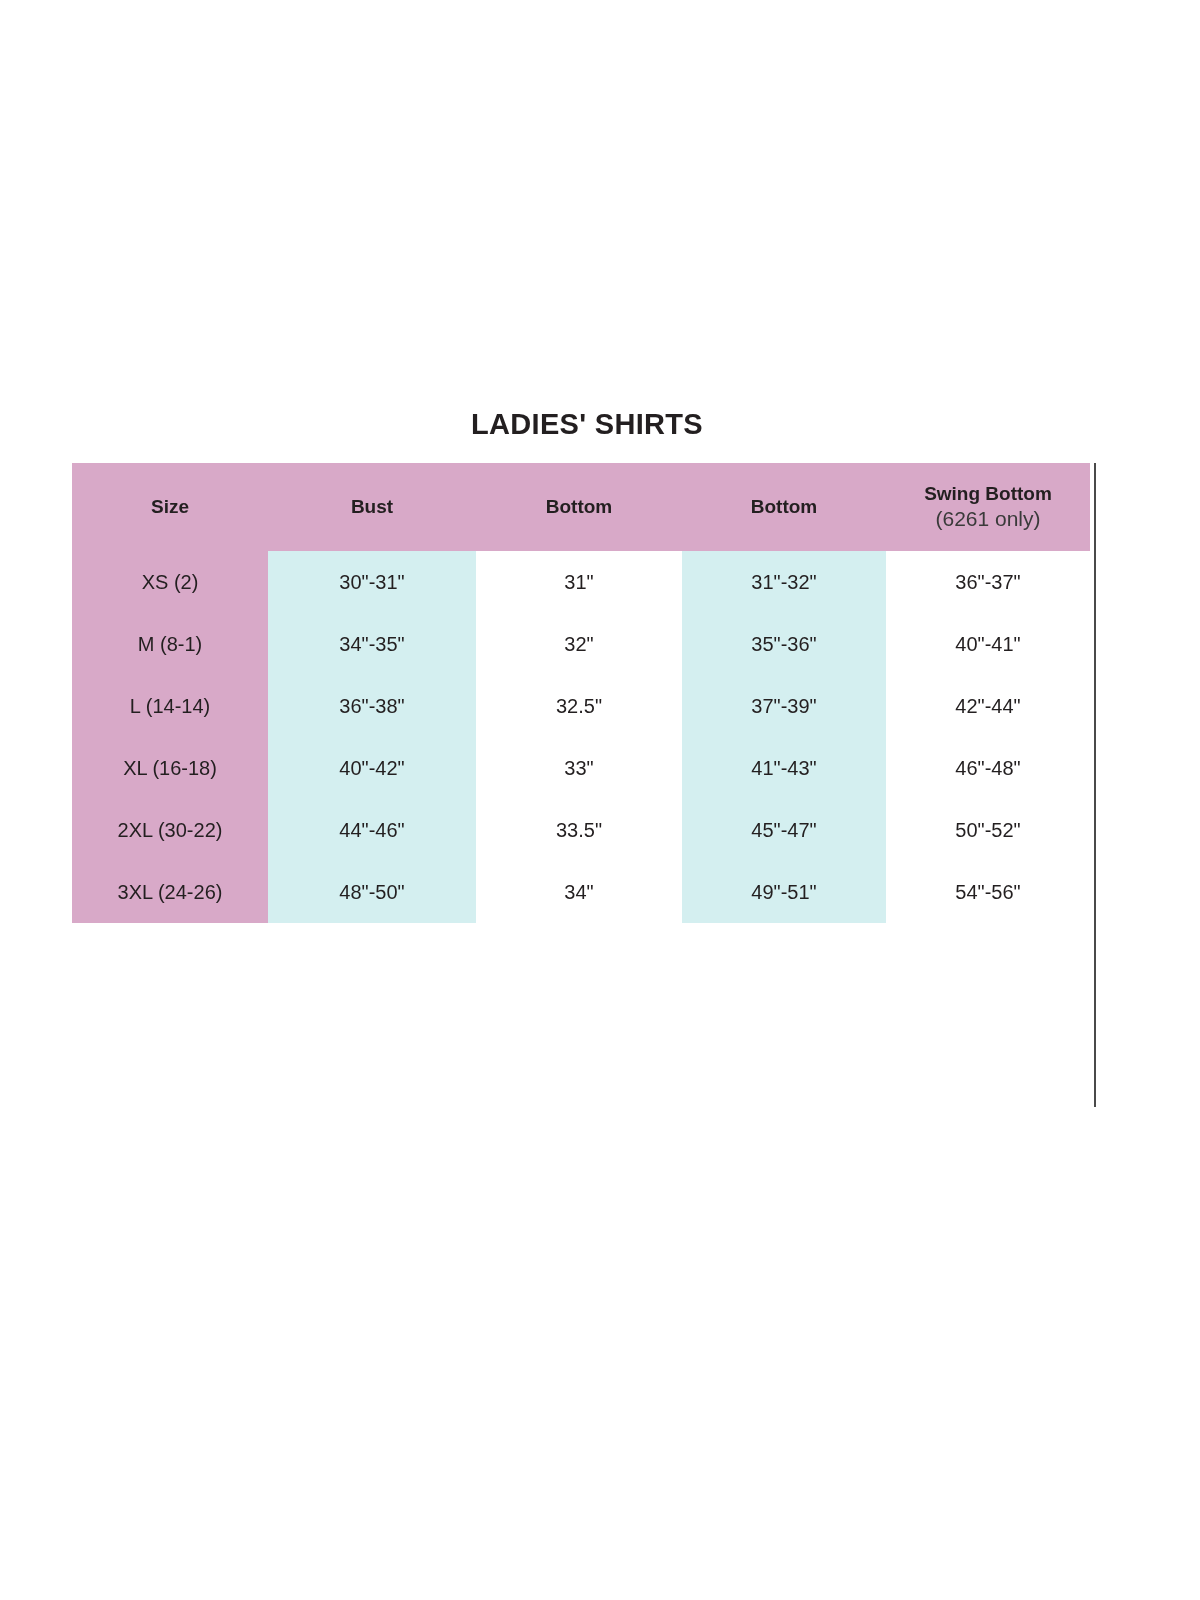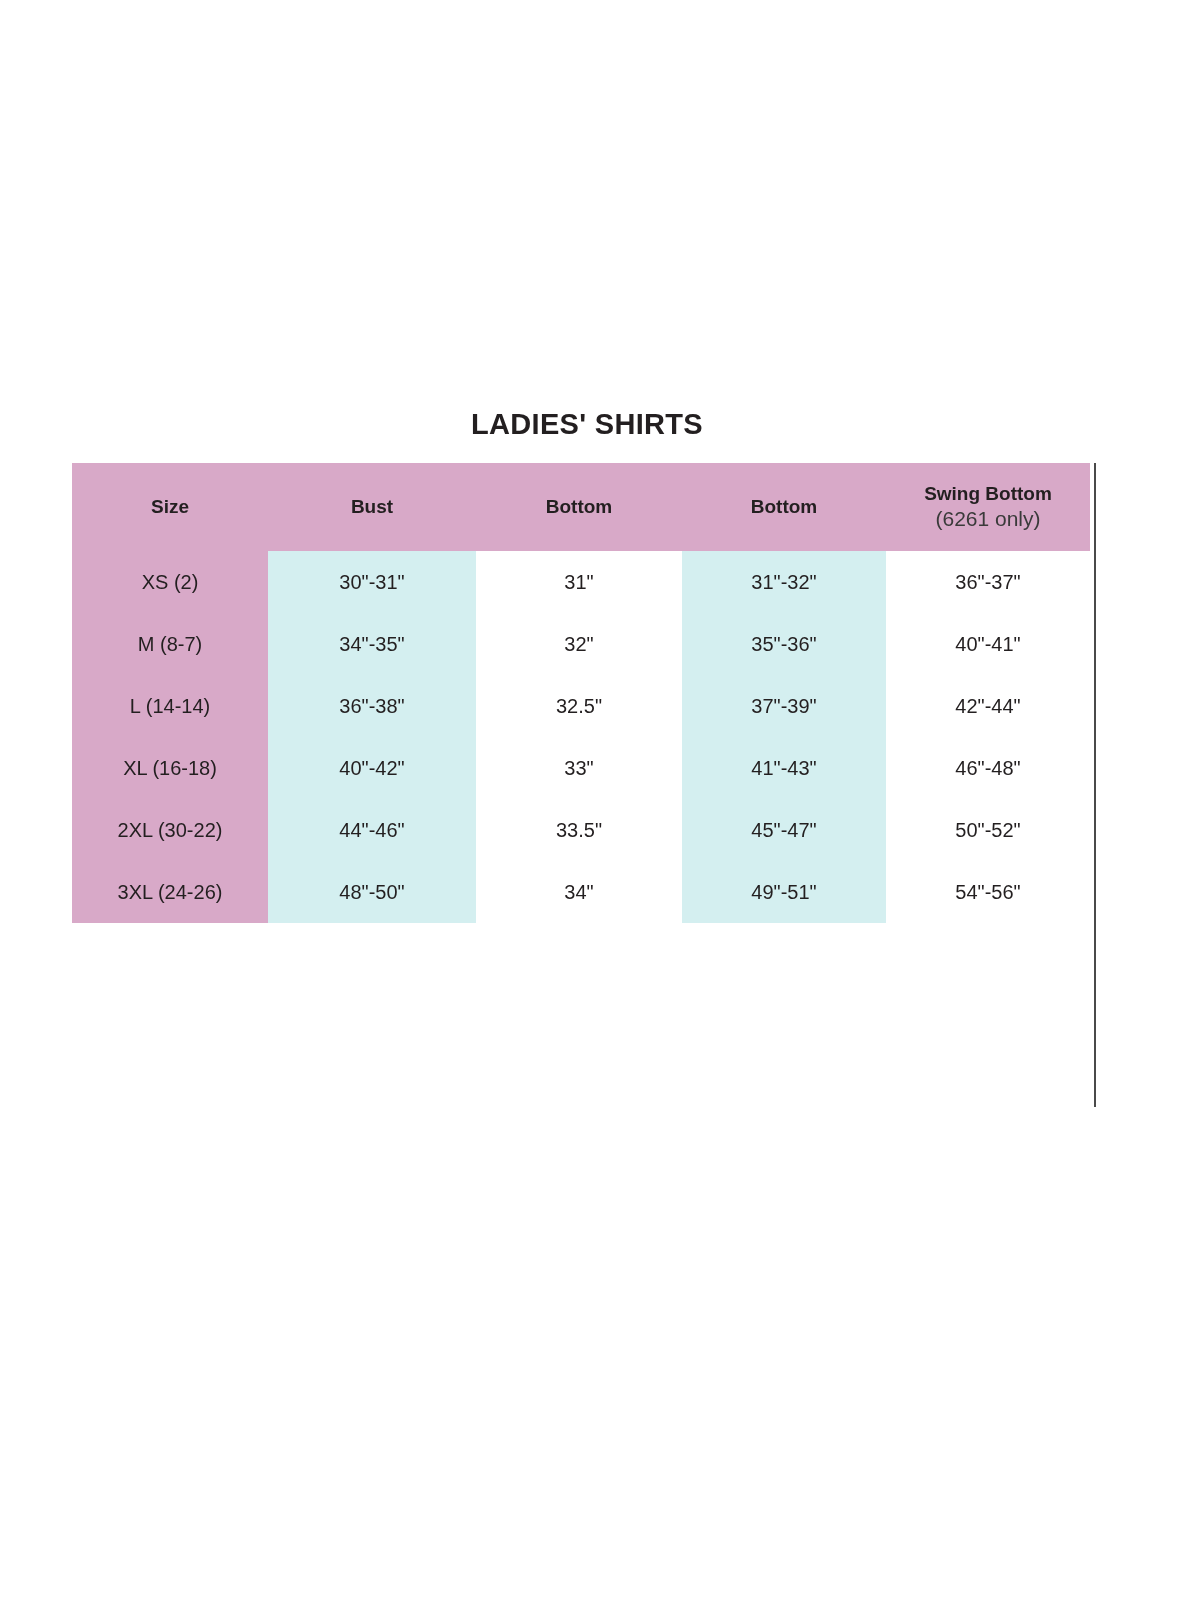--- a/index.html
+++ b/index.html
@@ -146,21 +146,21 @@
         </thead>
         <tbody>
           <tr>
             <td class="size-cell">XS (2)</td>
             <td class="band">30"-31"</td>
             <td class="plain">31"</td>
             <td class="band">31"-32"</td>
             <td class="plain">36"-37"</td>
           </tr>
           <tr>
-            <td class="size-cell">M (8-7)</td>
+            <td class="size-cell">M (8-1)</td>
             <td class="band">34"-35"</td>
             <td class="plain">32"</td>
             <td class="band">35"-36"</td>
             <td class="plain">40"-41"</td>
           </tr>
           <tr>
             <td class="size-cell">L (14-14)</td>
             <td class="band">36"-38"</td>
             <td class="plain">32.5"</td>
             <td class="band">37"-39"</td>

